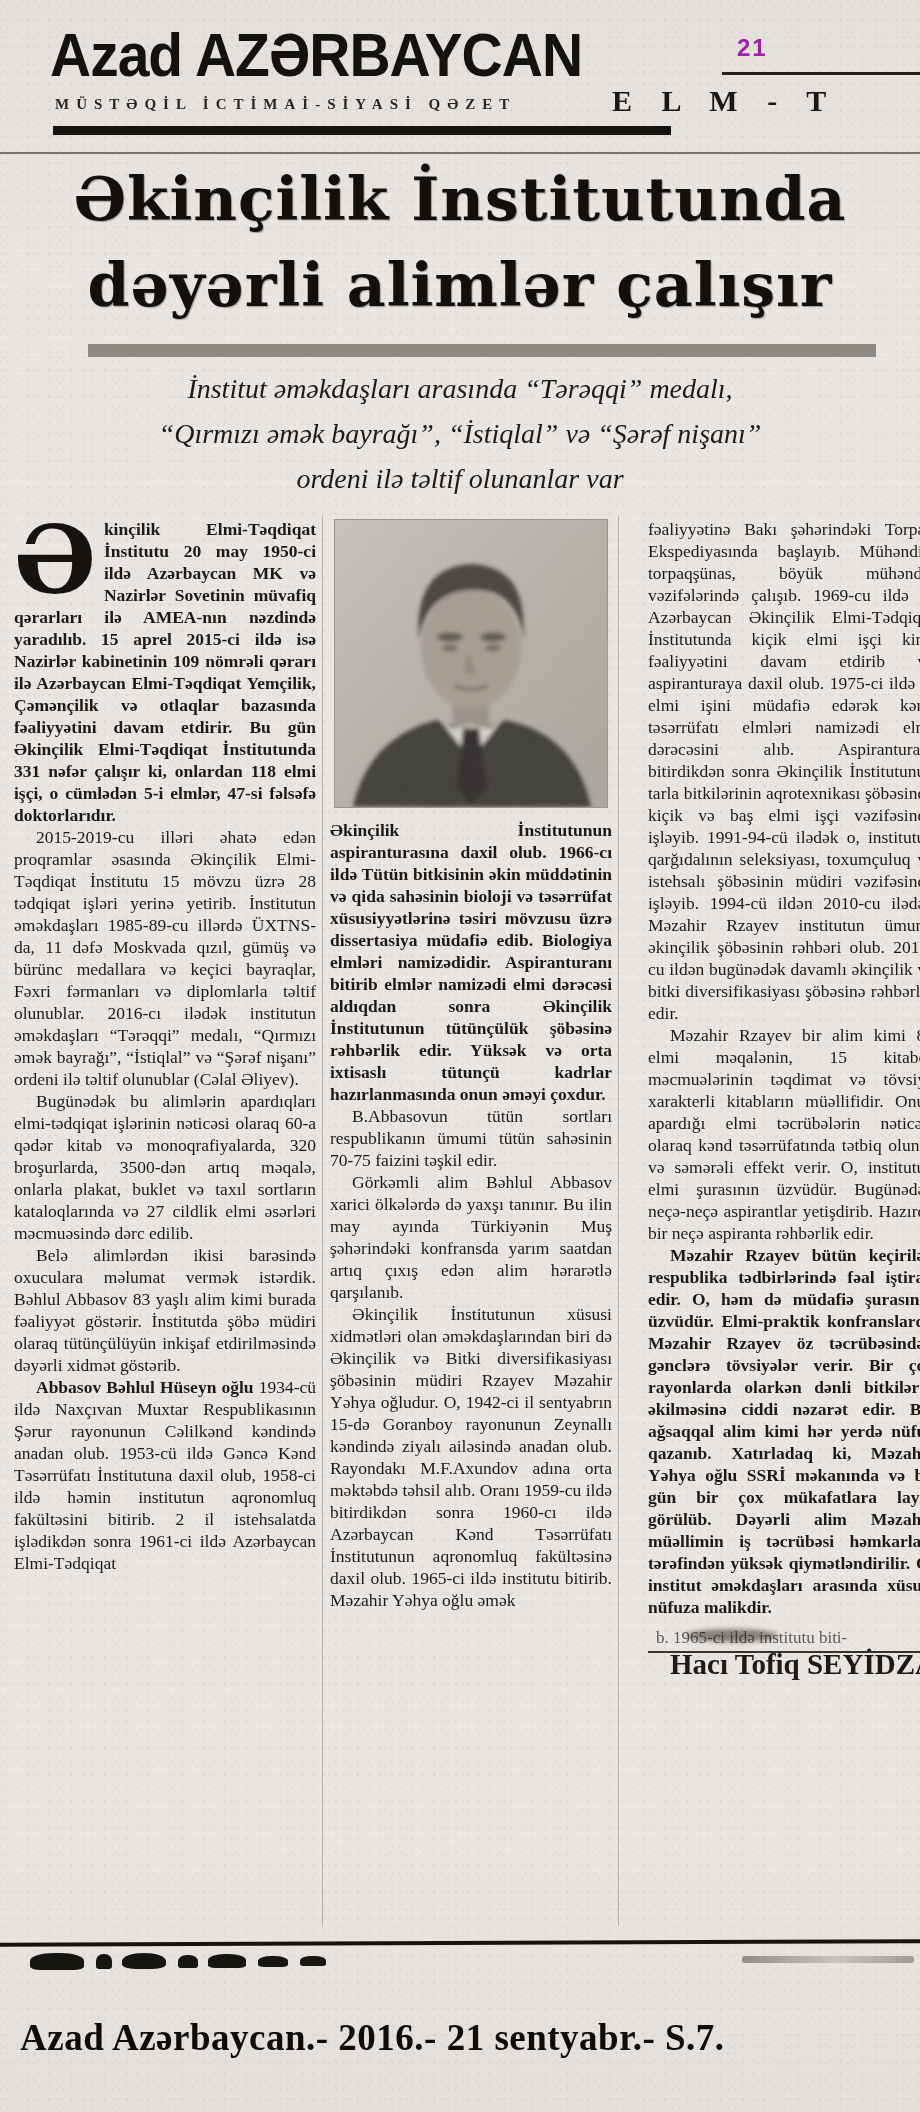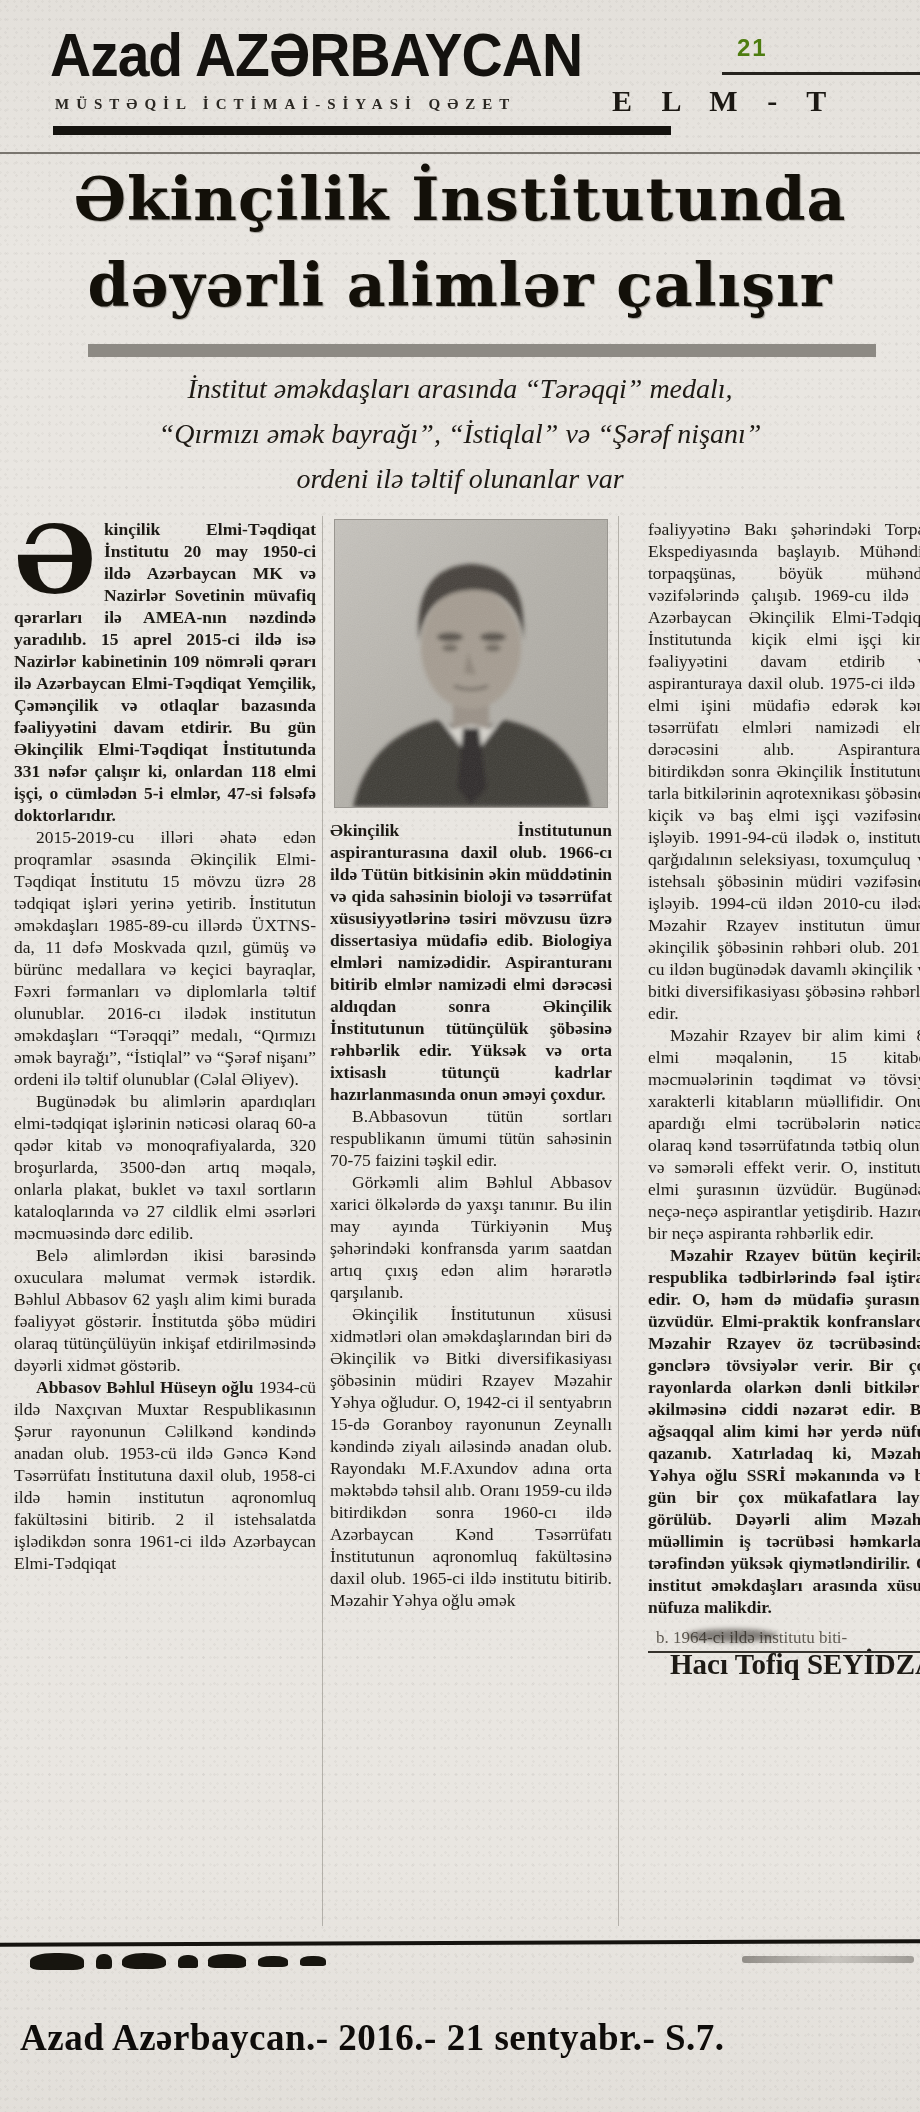--- a/index.html
+++ b/index.html
@@ -16,21 +16,21 @@
     font-family:"Liberation Serif",serif;
   }
   
   .mast-title{position:absolute;left:50px;top:20px;font-family:"Liberation Sans",sans-serif;
     font-weight:bold;font-size:57px;color:#14120f;letter-spacing:-1px;
     transform:scaleY(1.06);transform-origin:top left;white-space:nowrap;}
   .mast-sub{position:absolute;left:55px;top:96px;font-family:Liberation Serif, serif;
     font-weight:bold;font-size:15px;letter-spacing:7px;color:#2a2722;white-space:nowrap;}
   .mast-bar{position:absolute;left:53px;top:126px;width:618px;height:9px;background:#15130f;}
   .page-num{position:absolute;left:737px;top:34px;font-family:"Liberation Sans",sans-serif;
-    font-weight:bold;font-size:24px;letter-spacing:2px;color:#4d7c0f;}
+    font-weight:bold;font-size:24px;letter-spacing:2px;color:#a21caf;}
   .page-num-rule{position:absolute;left:722px;top:72px;width:198px;height:3px;background:#26231e;}
   .section-title{position:absolute;left:612px;top:84px;font-family:"Liberation Serif",serif;
     font-weight:bold;font-size:30px;letter-spacing:11px;white-space:nowrap;color:#1b1813;}
   .top-rule{position:absolute;left:0;top:152px;width:920px;height:2px;background:#4a463f;opacity:.7;}
   
   .headline{position:absolute;left:0;top:156px;width:920px;text-align:center;
     font-family:"DejaVu Serif",serif;font-weight:bold;font-size:60px;line-height:86px;
     letter-spacing:1px;color:#131009;text-shadow:1px 1px 1px rgba(30,25,18,.35);}
   .gray-bar{position:absolute;left:88px;top:344px;width:788px;height:13px;background:#8d8a84;}
   .subheadline{position:absolute;left:0;top:366px;width:920px;text-align:center;
@@ -97,21 +97,21 @@
   <div>ordeni ilə təltif olunanlar var</div>
 </div>
 
 <div class="vrule v1"></div>
 <div class="vrule v2"></div>
 
 <div class="col col1">
   <p class="noindent bold"><span class="dropcap">Ə</span><span>kinçilik Elmi-Təqdiqat İnstitutu 20 may 1950-ci ildə Azərbaycan MK və Nazirlər Sovetinin müvafiq qərarları ilə AMEA-nın nəzdində yaradılıb. 15 aprel 2015-ci ildə isə Nazirlər kabinetinin 109 nömrəli qərarı ilə Azərbaycan Elmi-Təqdiqat Yemçilik, Çəmənçilik və otlaqlar bazasında fəaliyyətini davam etdirir. Bu gün Əkinçilik Elmi-Təqdiqat İnstitutunda 331 nəfər çalışır ki, onlardan 118 elmi işçi, o cümlədən 5-i elmlər, 47-si fəlsəfə doktorlarıdır.</span></p>
   <p>2015-2019-cu illəri əhatə edən proqramlar əsasında Əkinçilik Elmi-Təqdiqat İnstitutu 15 mövzu üzrə 28 tədqiqat işləri yerinə yetirib. İnstitutun əməkdaşları 1985-89-cu illərdə ÜXTNS-da, 11 dəfə Moskvada qızıl, gümüş və bürünc medallara və keçici bayraqlar, Fəxri fərmanları və diplomlarla təltif olunublar. 2016-cı ilədək institutun əməkdaşları “Tərəqqi” medalı, “Qırmızı əmək bayrağı”, “İstiqlal” və “Şərəf nişanı” ordeni ilə təltif olunublar (Cəlal Əliyev).</p>
   <p>Bugünədək bu alimlərin apardıqları elmi-tədqiqat işlərinin nəticəsi olaraq 60-a qədər kitab və monoqrafiyalarda, 320 broşurlarda, 3500-dən artıq məqalə, onlarla plakat, buklet və taxıl sortların kataloqlarında və 27 cildlik elmi əsərləri məcmuəsində dərc edilib.</p>
-  <p>Belə alimlərdən ikisi barəsində oxuculara məlumat vermək istərdik. Bəhlul Abbasov 62 yaşlı alim kimi burada fəaliyyət göstərir. İnstitutda şöbə müdiri olaraq tütünçülüyün inkişaf etdirilməsində dəyərli xidmət göstərib.</p>
+  <p>Belə alimlərdən ikisi barəsində oxuculara məlumat vermək istərdik. Bəhlul Abbasov 83 yaşlı alim kimi burada fəaliyyət göstərir. İnstitutda şöbə müdiri olaraq tütünçülüyün inkişaf etdirilməsində dəyərli xidmət göstərib.</p>
   <p><span class="bold">Abbasov Bəhlul Hüseyn oğlu</span><span> 1934-cü ildə Naxçıvan Muxtar Respublikasının Şərur rayonunun Cəlilkənd kəndində anadan olub. 1953-cü ildə Gəncə Kənd Təsərrüfatı İnstitutuna daxil olub, 1958-ci ildə həmin institutun aqronomluq fakültəsini bitirib. 2 il istehsalatda işlədikdən sonra 1961-ci ildə Azərbaycan Elmi-Tədqiqat</span></p>
 </div>
 
 <div class="col col2">
   <div class="photo-frame">
     <svg viewBox="0 0 272 287" width="272" height="287" xmlns="http://www.w3.org/2000/svg">
       <defs>
         <linearGradient id="pbg" x1="0" y1="0" x2="1" y2="1">
           <stop offset="0" stop-color="#c6c3bd"></stop>
           <stop offset=".5" stop-color="#b4b1aa"></stop>
@@ -147,21 +147,21 @@
   <p>B.Abbasovun tütün sortları respublikanın ümumi tütün sahəsinin 70-75 faizini təşkil edir.</p>
   <p>Görkəmli alim Bəhlul Abbasov xarici ölkələrdə də yaxşı tanınır. Bu ilin may ayında Türkiyənin Muş şəhərindəki konfransda yarım saatdan artıq çıxış edən alim hərarətlə qarşılanıb.</p>
   <p>Əkinçilik İnstitutunun xüsusi xidmətləri olan əməkdaşlarından biri də Əkinçilik və Bitki diversifikasiyası şöbəsinin müdiri Rzayev Məzahir Yəhya oğludur. O, 1942-ci il sentyabrın 15-də Goranboy rayonunun Zeynallı kəndində ziyalı ailəsində anadan olub. Rayondakı M.F.Axundov adına orta məktəbdə təhsil alıb. Oranı 1959-cu ildə bitirdikdən sonra 1960-cı ildə Azərbaycan Kənd Təsərrüfatı İnstitutunun aqronomluq fakültəsinə daxil olub. 1965-ci ildə institutu bitirib. Məzahir Yəhya oğlu əmək</p>
 </div>
 
 <div class="col col3">
   <p class="noindent">fəaliyyətinə Bakı şəhərindəki Torpaq Ekspediyasında başlayıb. Mühəndis, torpaqşünas, böyük mühəndis vəzifələrində çalışıb. 1969-cu ildə o, Azərbaycan Əkinçilik Elmi-Tədqiqat İnstitutunda kiçik elmi işçi kimi fəaliyyətini davam etdirib və aspiranturaya daxil olub. 1975-ci ildə o, elmi işini müdafiə edərək kənd təsərrüfatı elmləri namizədi elmi dərəcəsini alıb. Aspiranturanı bitirdikdən sonra Əkinçilik İnstitutunun tarla bitkilərinin aqrotexnikası şöbəsində kiçik və baş elmi işçi vəzifəsində işləyib. 1991-94-cü ilədək o, institutun qarğıdalının seleksiyası, toxumçuluq və istehsalı şöbəsinin müdiri vəzifəsində işləyib. 1994-cü ildən 2010-cu ilədək Məzahir Rzayev institutun ümumi əkinçilik şöbəsinin rəhbəri olub. 2010-cu ildən bugünədək davamlı əkinçilik və bitki diversifikasiyası şöbəsinə rəhbərlik edir.</p>
   <p>Məzahir Rzayev bir alim kimi 84 elmi məqalənin, 15 kitabça məcmuələrinin təqdimat və tövsiyə xarakterli kitabların müəllifidir. Onun apardığı elmi təcrübələrin nəticəsi olaraq kənd təsərrüfatında tətbiq olunur və səmərəli effekt verir. O, institutun elmi şurasının üzvüdür. Bugünədək neçə-neçə aspirantlar yetişdirib. Hazırda bir neçə aspiranta rəhbərlik edir.</p>
   <p class="bold">Məzahir Rzayev bütün keçirilən respublika tədbirlərində fəal iştirak edir. O, həm də müdafiə şurasının üzvüdür. Elmi-praktik konfranslarda Məzahir Rzayev öz təcrübəsindən gənclərə tövsiyələr verir. Bir çox rayonlarda olarkən dənli bitkilərin əkilməsinə ciddi nəzarət edir. Bir ağsaqqal alim kimi hər yerdə nüfuz qazanıb. Xatırladaq ki, Məzahir Yəhya oğlu SSRİ məkanında və bu gün bir çox mükafatlara layiq görülüb. Dəyərli alim Məzahir müəllimin iş təcrübəsi həmkarları tərəfindən yüksək qiymətləndirilir. O, institut əməkdaşları arasında xüsusi nüfuza malikdir.</p>
   <div class="note-wrap">
-    <span class="note-text">b. 1964-ci ildə institutu biti-</span>
+    <span class="note-text">b. 1965-ci ildə institutu biti-</span>
     <i class="smear"></i>
   </div>
   <p class="byline">Hacı Tofiq SEYİDZADƏ</p>
 </div>
 
 <div class="bottom-rule"></div>
 <div class="frag f1"></div>
 <div class="frag f2"></div>
 <div class="frag f3"></div>
 <div class="frag f4"></div>

